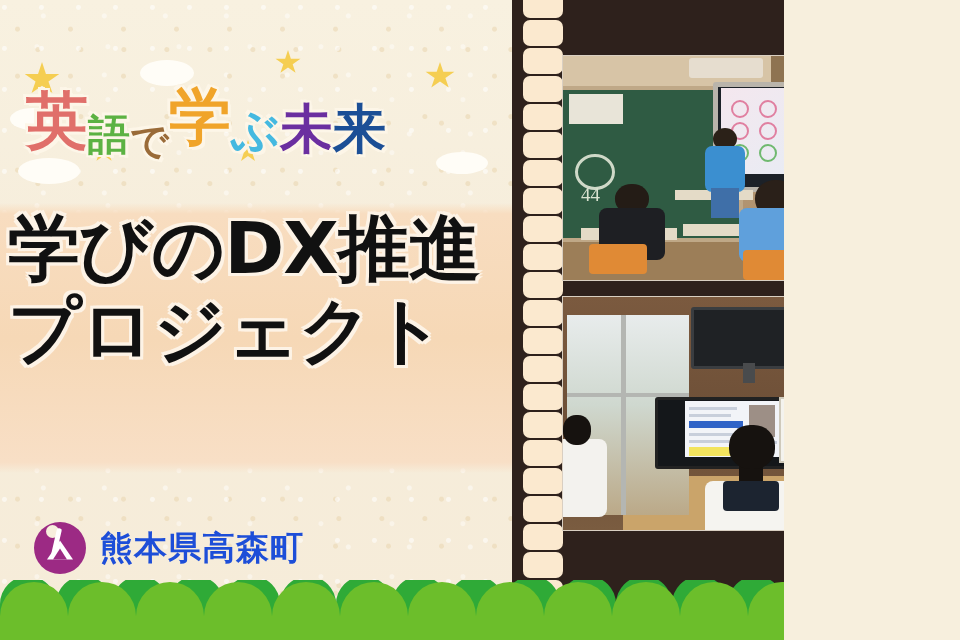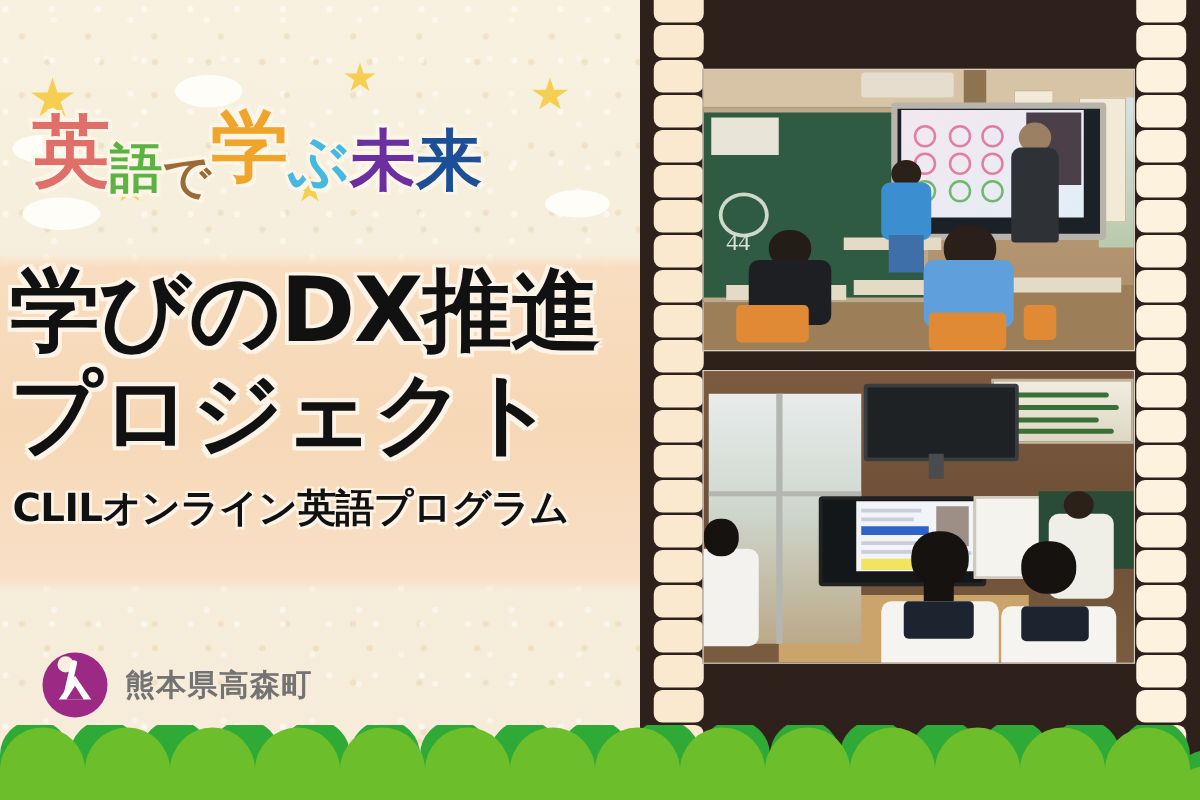--- a/index.html
+++ b/index.html
@@ -1,21 +1,21 @@
 <!DOCTYPE html>
 <html><head>
 <meta charset="utf-8">
 <style>
   html,body{margin:0;padding:0;}
   body{
     width:960px;height:640px;overflow:hidden;
     font-family:"Liberation Sans","DejaVu Sans",sans-serif;
     background:#f7efdd;
   }
-  #stage{position:relative;width:960px;height:640px;overflow:hidden;background:#f7efdd;}
+  #stage{position:relative;width:784px;height:640px;overflow:hidden;background:#f7efdd;}
 
   
   .bg-paper{
     position:absolute;inset:0;
     background:
       radial-gradient(circle at 12% 18%, rgba(255,255,255,.55) 0 2px, transparent 3px),
       radial-gradient(circle at 33% 62%, rgba(235,216,180,.6) 0 2px, transparent 3px),
       radial-gradient(circle at 71% 27%, rgba(255,255,255,.45) 0 2px, transparent 3px),
       radial-gradient(circle at 88% 74%, rgba(233,213,175,.55) 0 2px, transparent 3px),
       radial-gradient(circle at 52% 88%, rgba(255,255,255,.4) 0 2px, transparent 3px),
@@ -80,21 +80,21 @@
   .footer{position:absolute;z-index:20;left:34px;bottom:66px;display:flex;align-items:center;gap:14px;}
   .logo-mark{width:52px;height:52px;border-radius:50%;background:#9c2a84;position:relative;flex:0 0 auto;}
   .logo-mark .notch{position:absolute;width:13px;height:13px;border-radius:50%;background:#f7efdd;top:3px;left:12px;}
   .logo-mark .tri{position:absolute;left:50%;top:54%;transform:translate(-50%,-50%);
      width:0;height:0;border-left:13px solid transparent;border-right:13px solid transparent;border-bottom:19px solid #fff;}
   .logo-mark .tri-in{position:absolute;left:50%;top:61%;transform:translate(-50%,-50%);
      width:0;height:0;border-left:7px solid transparent;border-right:7px solid transparent;border-bottom:11px solid #9c2a84;}
   .logo-mark .stroke{position:absolute;width:5px;height:28px;background:#fff;left:20px;top:6px;transform:rotate(13deg);border-radius:2px;}
   .footer-text{
     font-family:"DejaVu Sans","Liberation Sans",sans-serif;
-    font-weight:700;font-size:24px;color:#737373;letter-spacing:1px;white-space:nowrap;
+    font-weight:700;font-size:33px;color:#1d4ed8;letter-spacing:1px;white-space:nowrap;
   }
 
   
   .film{position:absolute;top:-14px;background:#2e211c;z-index:18;}
   .film.left{left:512px;width:62px;height:620px;}
   .film.right{left:898px;width:62px;height:620px;}
   .film .hole{position:absolute;left:11px;width:40px;height:26px;border-radius:7px;background:#fbe9cf;}
   .film.right .hole{background:#fdf2de;}
 
   .film-body{position:absolute;left:556px;top:-14px;width:356px;height:620px;background:#2e211c;z-index:17;}
@@ -178,21 +178,20 @@
   <div class="star" style="left:24px;top:62px;width:36px;height:34px;"></div>
   <div class="star" style="left:275px;top:50px;width:26px;height:25px;"></div>
   <div class="star" style="left:425px;top:62px;width:30px;height:28px;"></div>
   <div class="star" style="left:91px;top:138px;width:26px;height:25px;"></div>
   <div class="star" style="left:236px;top:140px;width:24px;height:23px;"></div>
 
   <div class="kanji-line" style="left:26px;top:88px;font-size:62px;line-height:66px;"><span style="color: rgb(224, 111, 106); font-size: 62px; vertical-align: top; position: relative; top: 0px;">英</span><span style="color: rgb(92, 178, 67); font-size: 42px; vertical-align: top; position: relative; top: 14px;">語</span><span style="color: rgb(154, 107, 56); font-size: 38px; vertical-align: top; position: relative; top: 20px;">で</span><span style="color: rgb(240, 164, 42); font-size: 62px; vertical-align: top; position: relative; top: -4px;">学</span><span style="color: rgb(69, 185, 224); font-size: 48px; vertical-align: top; position: relative; top: 8px;">ぶ</span><span style="color: rgb(107, 47, 160); font-size: 53px; vertical-align: top; position: relative; top: 8px;">未</span><span style="color: rgb(28, 79, 150); font-size: 53px; vertical-align: top; position: relative; top: 8px;">来</span></div>
 
   <div class="maintitle" style="top:210px;font-size:72px;line-height:76px;">学びのDX推進</div>
   <div class="maintitle" style="top:292px;font-size:72px;line-height:76px;">プロジェクト</div>
-  <div class="subtitle" style="top:386px;">CLILオンライン英語プログラム</div>
 
   <div class="footer">
     <div class="logo-mark">
       <div class="notch"></div>
       <div class="stroke"></div>
       <div class="tri"></div>
       <div class="tri-in"></div>
     </div>
     <div class="footer-text">熊本県高森町</div>
   </div>

